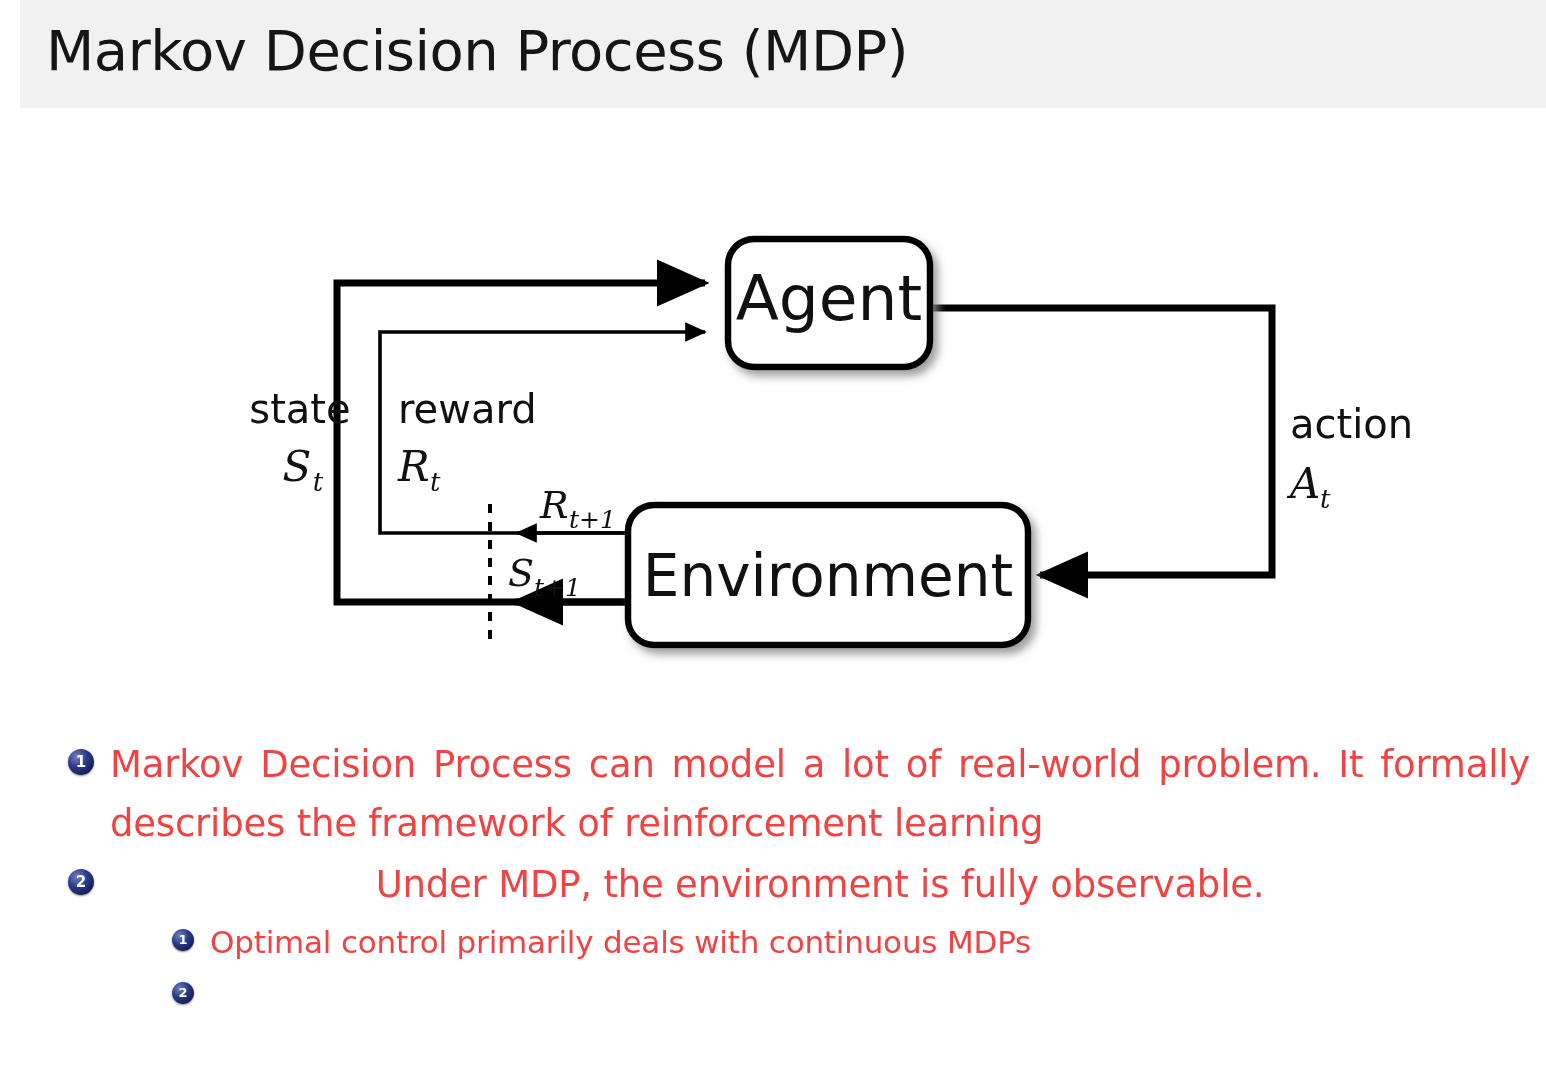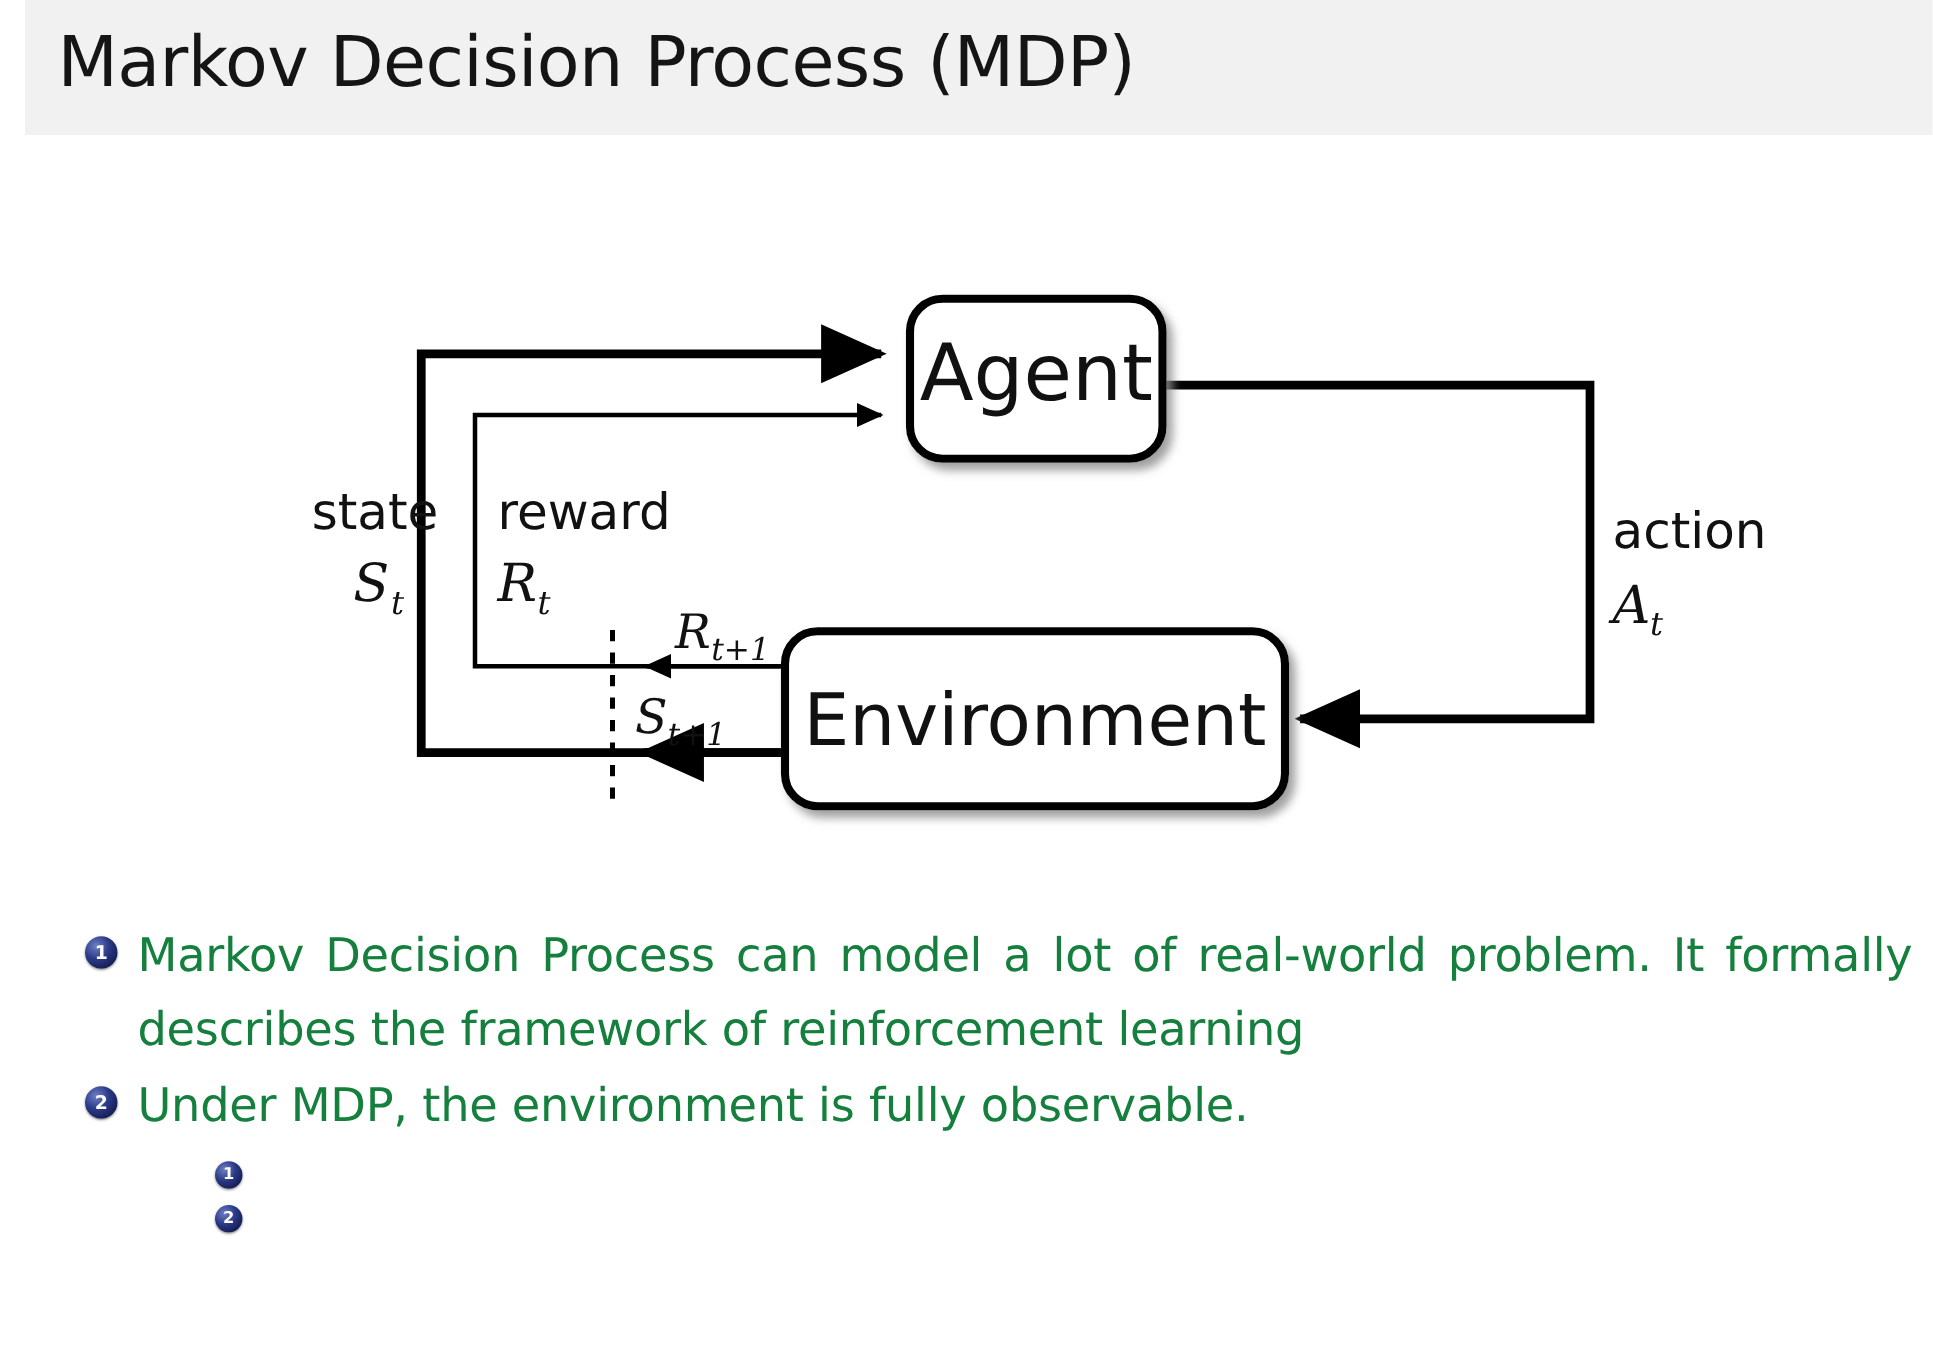--- a/index.html
+++ b/index.html
@@ -89,33 +89,33 @@
   }
   .badge-2 {
     width: 22px;
     height: 22px;
     line-height: 22px;
     font-size: 13px;
     margin-top: 13px;
   }
   .bullet-text {
     font-family: "DejaVu Sans", sans-serif;
-    color: #15803d;
+    color: #ef4444;
     margin-left: 16px;
   }
   .text-lvl1 {
     font-size: 37px;
     line-height: 59px;
     width: 1420px;
     text-align: justify;
     text-justify: inter-word;
     letter-spacing: -0.2px;
   }
   .text-lvl1.nojust {
-    text-align: left;
+    text-align: center;
   }
   .text-lvl2 {
     font-size: 31px;
     line-height: 53px;
     letter-spacing: -0.2px;
     white-space: nowrap;
   }
 </style>
 </head>
 <body>
@@ -201,19 +201,20 @@
     <span class="bullet-text text-lvl1">Markov Decision Process can model a lot of real-world problem. It formally describes the framework of reinforcement learning</span>
   </div>
 
   <div class="bullet-row lvl1">
     <span class="badge badge-1">2</span>
     <span class="bullet-text text-lvl1 nojust">Under MDP, the environment is fully observable.</span>
   </div>
 
   <div class="bullet-row lvl2">
     <span class="badge badge-2">1</span>
+    <span class="bullet-text text-lvl2">Optimal control primarily deals with continuous MDPs</span>
   </div>
 
   <div class="bullet-row lvl2">
     <span class="badge badge-2">2</span>
   </div>
 
 </div>
 
 </body></html>

